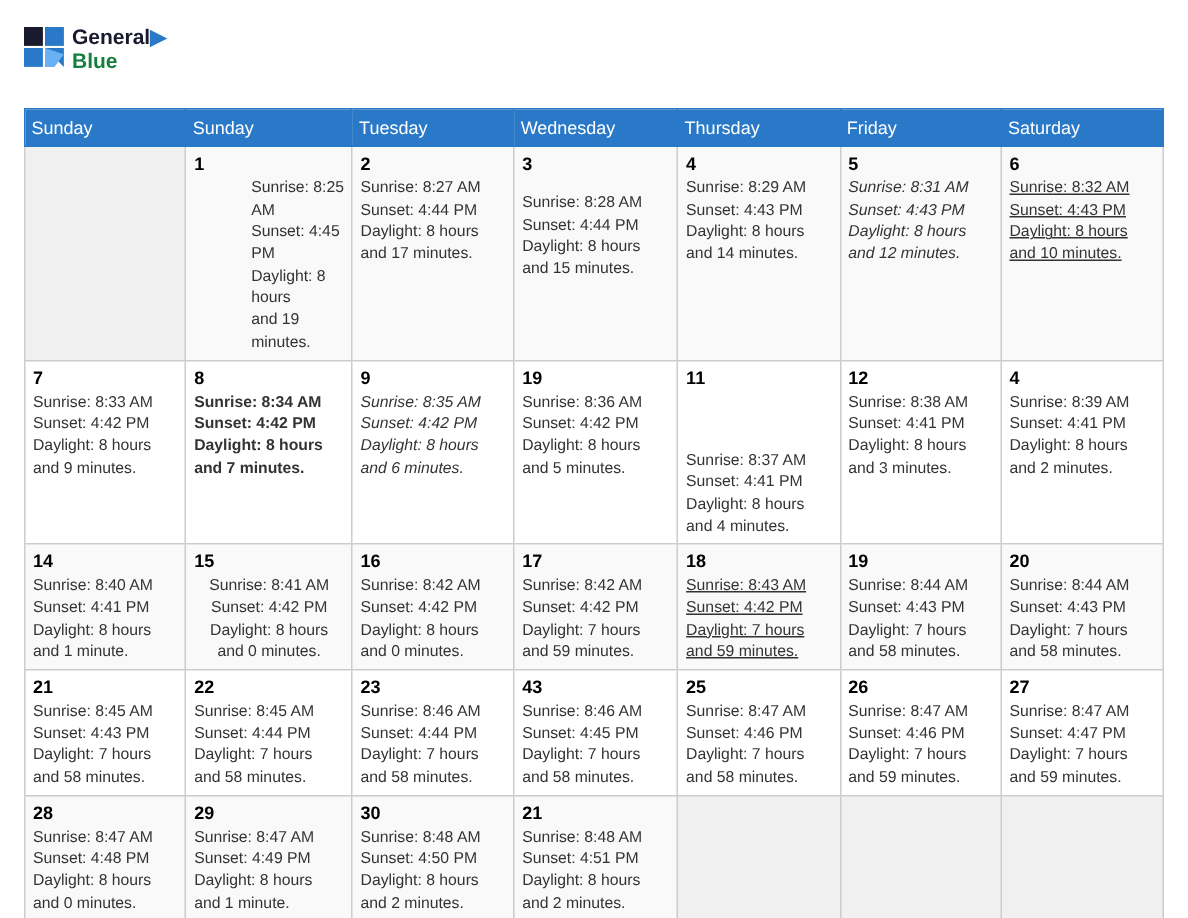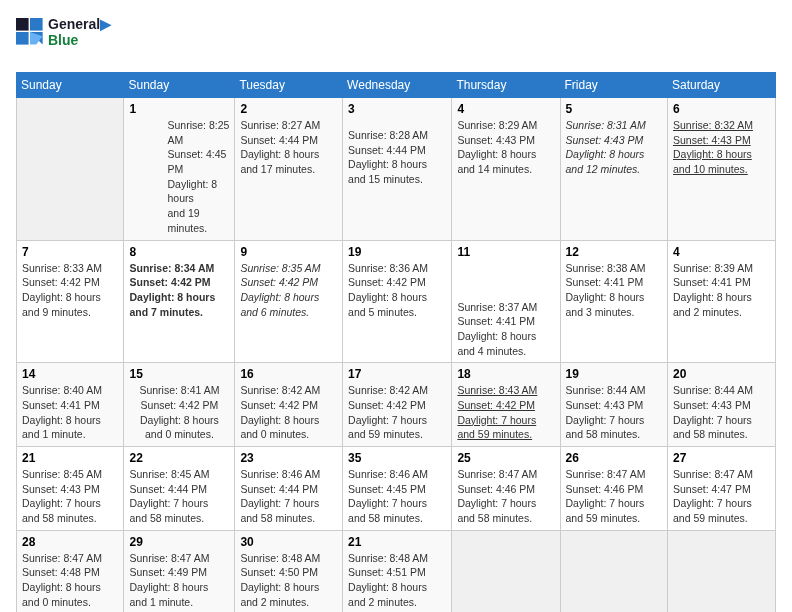--- a/index.html
+++ b/index.html
@@ -287,21 +287,21 @@
 and 58 minutes.</div>
           </td>
           <td>
             <span class="day-number">23</span>
             <div class="day-info" style="white-space: pre-line;">Sunrise: 8:46 AM
 Sunset: 4:44 PM
 Daylight: 7 hours
 and 58 minutes.</div>
           </td>
           <td>
-            <span class="day-number">35</span>
+            <span class="day-number">43</span>
             <div class="day-info" style="white-space: pre-line;">Sunrise: 8:46 AM
 Sunset: 4:45 PM
 Daylight: 7 hours
 and 58 minutes.</div>
           </td>
           <td>
             <span class="day-number">25</span>
             <div class="day-info" style="white-space: pre-line;">Sunrise: 8:47 AM
 Sunset: 4:46 PM
 Daylight: 7 hours

